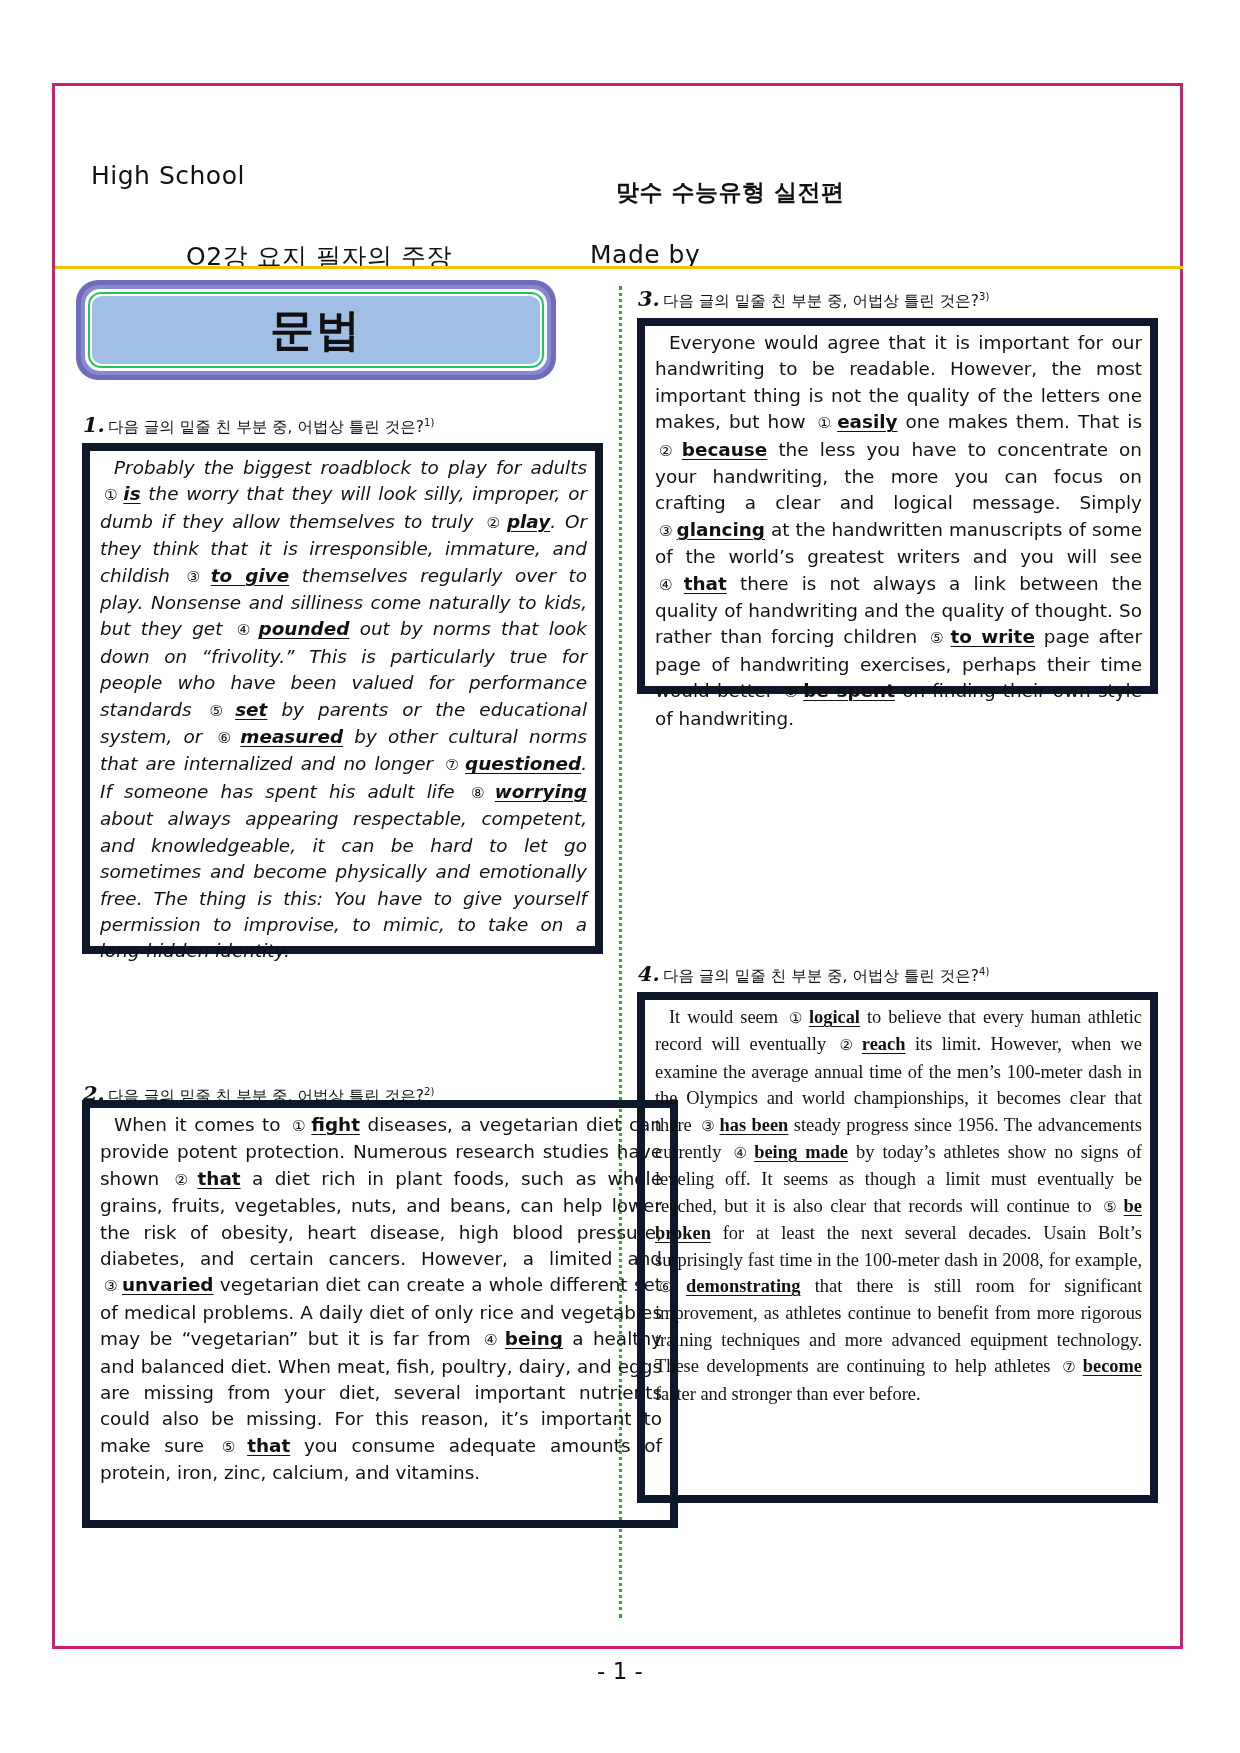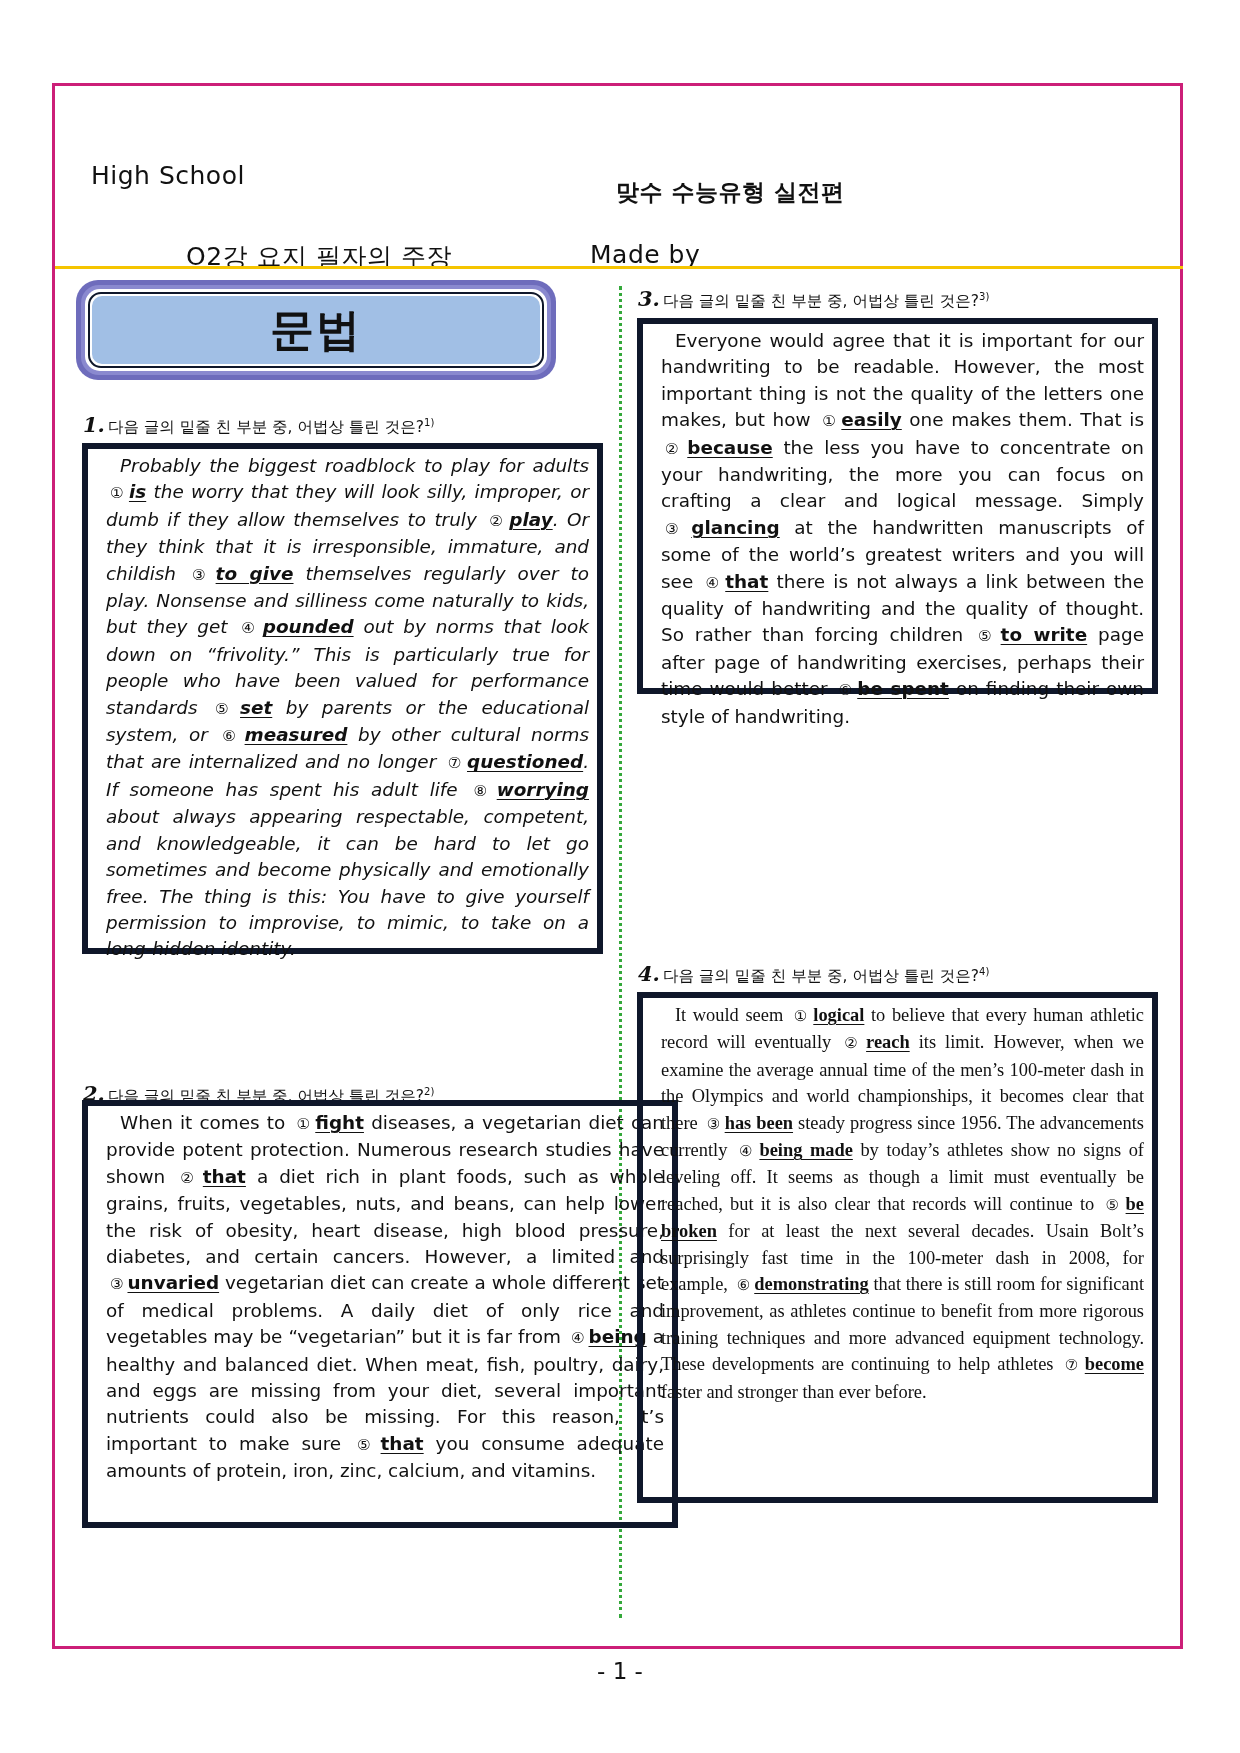--- a/index.html
+++ b/index.html
@@ -13,30 +13,30 @@
   .col-divider { position:absolute; left:619px; top:286px; width:0; height:1332px;
                  border-left:3px dotted #34a83a; }
   .title-badge { position:absolute; left:76px; top:280px; width:480px; height:100px;
                  box-sizing:border-box; border-radius:22px; background:#6e6cbc;
                  padding:5px; }
   .title-badge .ring1 { width:100%; height:100%; box-sizing:border-box; border-radius:18px;
                  background:#8a89cf; padding:4px; }
   .title-badge .ring2 { width:100%; height:100%; box-sizing:border-box; border-radius:15px;
                  background:#ffffff; padding:3px; }
   .title-badge .ring3 { width:100%; height:100%; box-sizing:border-box; border-radius:13px;
-                 border:2px solid #0f172a; padding:2px; background:#fff; }
+                 border:2px solid #22c55e; padding:2px; background:#fff; }
   .title-badge .inner { width:100%; height:100%; box-sizing:border-box; border-radius:10px;
                  background:#a1bfe5; display:flex; align-items:center; justify-content:center;
                  font-size:44px; font-weight:bold; color:#111; letter-spacing:2px; }
   .q-head { position:absolute; font-size:15.5px; white-space:nowrap; color:#111; }
   .q-num { font-family:"DejaVu Serif", "Liberation Serif", serif; font-style:italic; font-weight:bold;
            font-size:21px; margin-right:3px; }
   .q-head sup { font-size:10px; }
-  .q-box { position:absolute; box-sizing:border-box; border:6px solid #0f172a;
-           padding:4px 8px 6px 18px; font-size:18.4px; line-height:26.4px;
+  .q-box { position:absolute; box-sizing:border-box; border:8px solid #0f172a;
+           padding:4px 8px 6px 10px; font-size:18.4px; line-height:26.4px;
            text-align:justify; color:#111; }
   .q-box p { margin:0; text-indent:14px; }
   .q-box .mark { font-size:15px; margin:0 4px; }
   .q-box u { font-weight:bold; text-decoration:underline; text-decoration-thickness:1px; text-underline-offset:3px; }
   .page-num { position:absolute; left:0; width:1240px; top:1658px; text-align:center; font-size:23px; color:#111; }
 </style>
 </head>
 <body>
 
 <div class="frame"></div>

